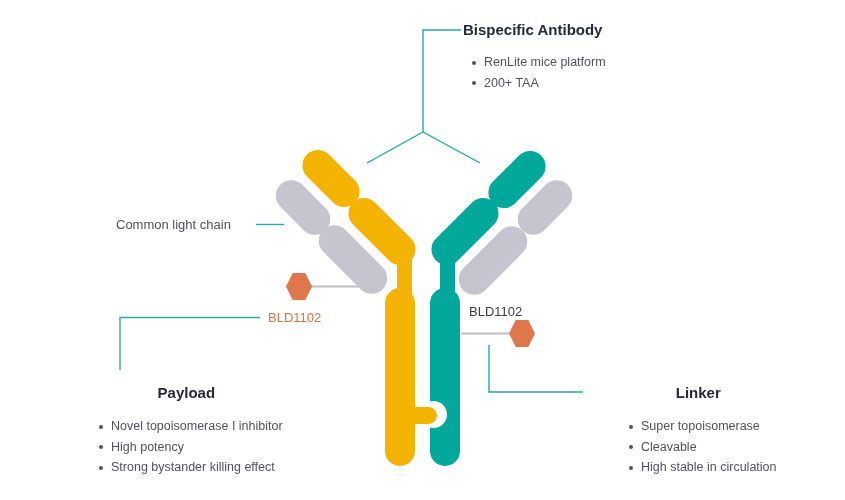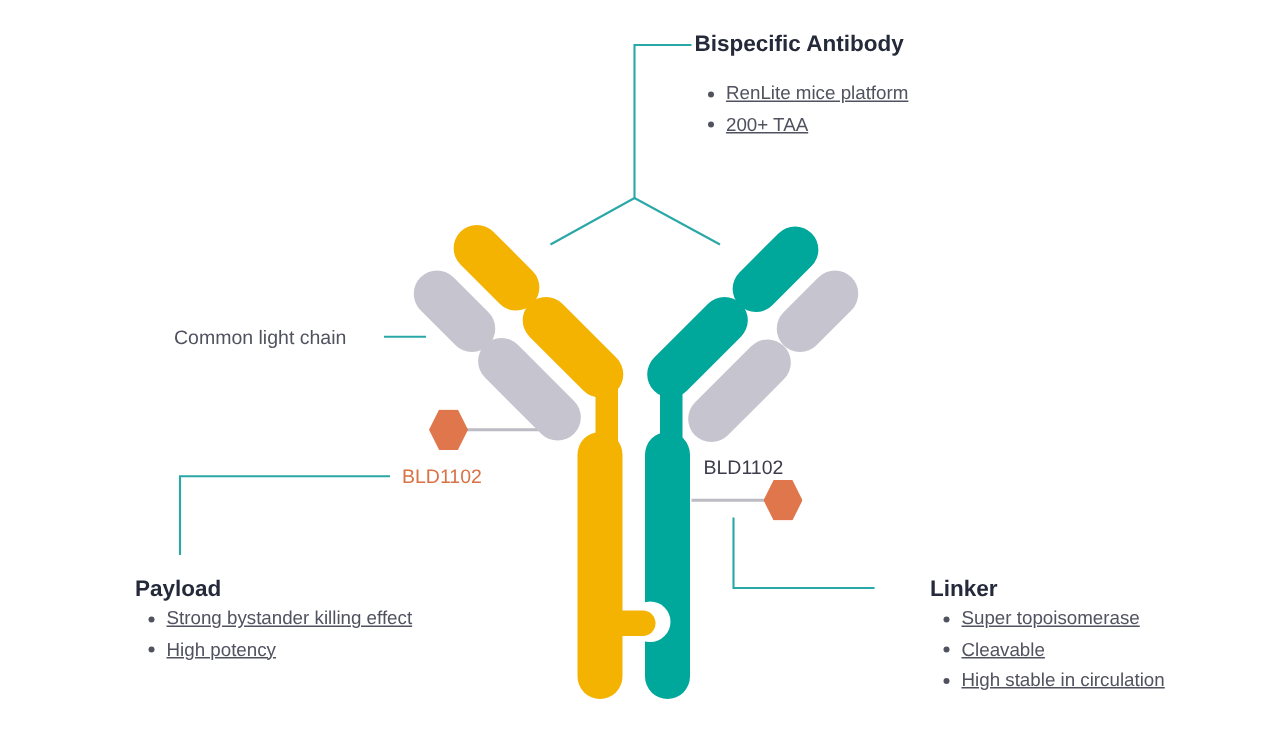--- a/index.html
+++ b/index.html
@@ -16,22 +16,22 @@
   .grayfill{background:var(--gray);}
   .hole{position:absolute;left:420px;top:401px;width:27px;height:27px;border-radius:50%;
         background:var(--background,#fff);z-index:3;}
   .knob{position:absolute;left:406px;top:407px;width:31px;height:17px;
         border-radius:0 9px 9px 0;background:var(--yellow);z-index:4;}
   .hex{position:absolute;width:26px;height:27px;background:var(--orange);z-index:5;
        clip-path:polygon(0% 50%,26% 0%,74% 0%,100% 50%,74% 100%,26% 100%);}
   .info{position:absolute;z-index:6;color:var(--body);font-size:12.5px;}
   .info .title{font-size:15px;font-weight:700;color:var(--heading);
                margin:0 0 13px 0;line-height:18px;white-space:nowrap;}
-  .info.bottom .title{margin-bottom:0;}
-  .info ul{list-style:none;margin:0;padding:0;text-decoration:underline;}
+  .info.bottom .title{margin-bottom:14px;text-align:center;}
+  .info ul{list-style:none;margin:0;padding:0;}
   .info li{position:relative;padding-left:21px;line-height:20.5px;white-space:nowrap;}
   .info li::before{content:'';position:absolute;left:9px;top:8.5px;width:4px;height:4px;
                    border-radius:50%;background:var(--body);}
   .plain-label{position:absolute;z-index:6;font-size:13px;color:var(--body);white-space:nowrap;text-align:center;}
   .bld-left{position:absolute;z-index:6;font-size:13px;color:var(--bld-orange);white-space:nowrap;}
   .bld-right{position:absolute;z-index:6;font-size:13px;color:var(--bld-dark);white-space:nowrap;}
 </style>
 </head>
 <body>
 
@@ -72,22 +72,23 @@
     <div class="title">Bispecific Antibody</div>
     <ul>
       <li>RenLite mice platform</li>
       <li>200+ TAA</li>
     </ul>
   </div>
 
   <div class="info bottom" style="left:90px;top:384px;">
     <div class="title">Payload</div>
     <ul>
+      <li>Novel topoisomerase I inhibitor</li>
+      <li>High potency</li>
       <li>Strong bystander killing effect</li>
-      <li>High potency</li>
     </ul>
   </div>
 
   <div class="info bottom" style="left:620px;top:384px;">
     <div class="title">Linker</div>
     <ul>
       <li>Super topoisomerase</li>
       <li>Cleavable</li>
       <li>High stable in circulation</li>
     </ul>

